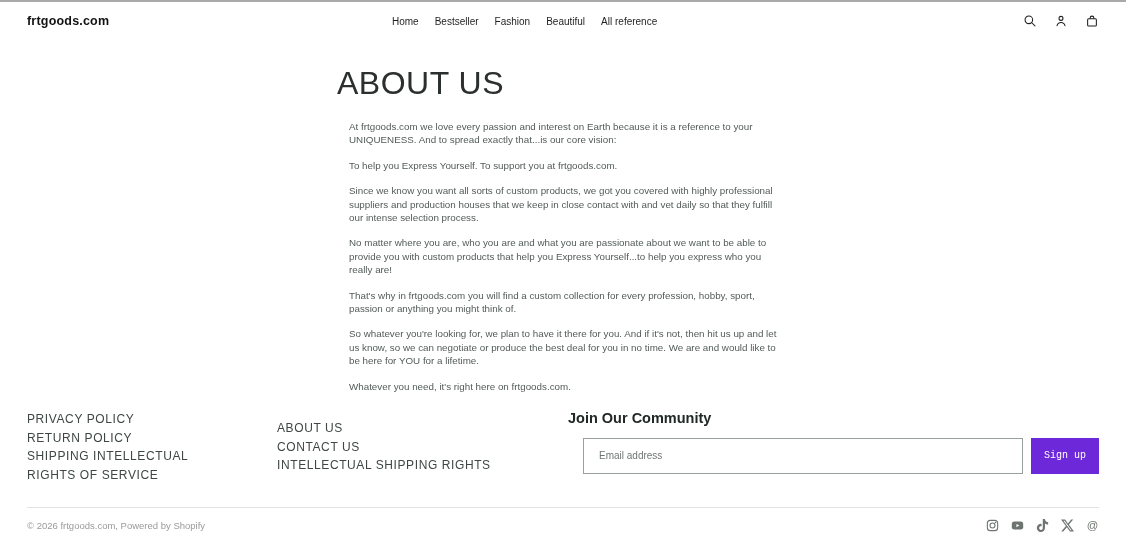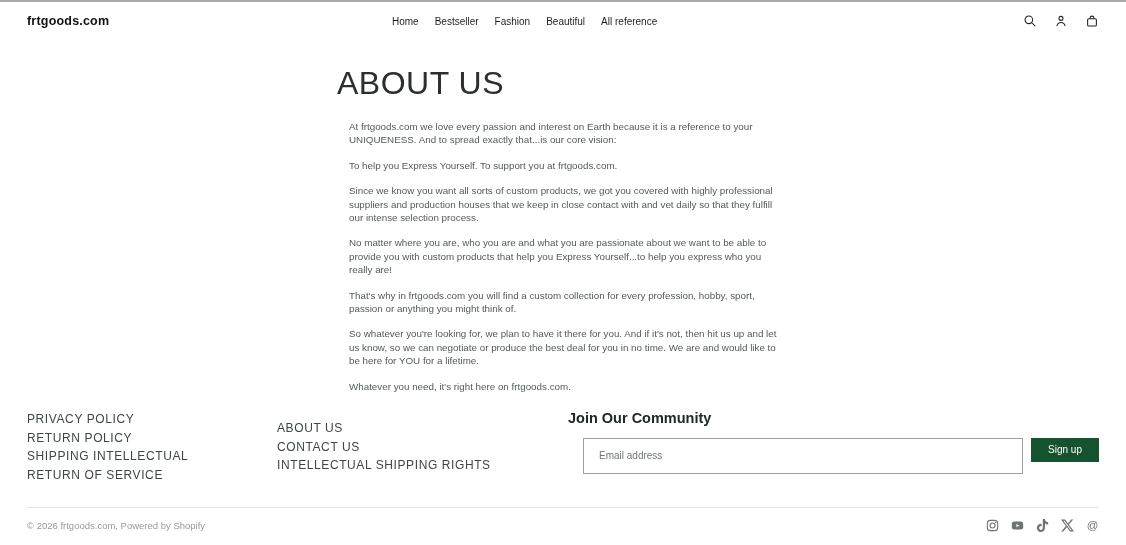--- a/index.html
+++ b/index.html
@@ -57,22 +57,22 @@
     font-size:14.5px; font-weight:bold; color:#202925; margin:0 0 12px;
   }
   .newsletter-form { display:flex; gap:8px;padding-left:15px; }
   .newsletter-form input {
     flex:1; height:36px; border:1px solid #9aa09b; background:#fff;
     font-family:"Liberation Sans", sans-serif; font-size:10px; color:#333;
     padding:0 15px; outline:none; border-radius:0;
   }
   .newsletter-form input::placeholder { color:#6f7773; }
   .newsletter-form button {
-    width:68px; height:24px; border:none; background:#14532d; color:#fff;
-    font-family:Liberation Sans, sans-serif; font-size:10px; cursor:pointer;
+    width:68px; height:36px; border:none; background:#6d28d9; color:#fff;
+    font-family:Liberation Mono, monospace; font-size:10px; cursor:pointer;
   }
   .divider { margin:22px 27px 0; border-top:1px solid #e3e3e3; }
   .bottom-row { display:flex; align-items:center; padding:11px 27px 0; }
   .copyright { font-size:9.5px; color:#9a9a9a; }
   .copyright a { color:#9a9a9a; text-decoration:none; cursor:pointer; }
   .social { margin-left:auto; display:flex; gap:12px; align-items:center; color:#6e746f; }
   .social .sicon { width:13px; height:13px; display:block; cursor:pointer; color:#6e746f; }
   .social svg { width:100%; height:100%; display:block; }
 </style>
 </head>
@@ -123,21 +123,21 @@
     <p>Whatever you need, it's right here on frtgoods.com.</p>
   </div>
 </main>
 
 <footer>
   <div class="footer-cols">
     <div class="col-policies">
       <a class="footer-link">PRIVACY POLICY</a>
       <a class="footer-link">RETURN POLICY</a>
       <a class="footer-link">SHIPPING INTELLECTUAL</a>
-      <a class="footer-link">RETURN OF SERVICE</a>
+      <a class="footer-link">RIGHTS OF SERVICE</a>
     </div>
     <div class="col-info">
       <a class="footer-link">ABOUT US</a>
       <a class="footer-link">CONTACT US</a>
       <a class="footer-link">INTELLECTUAL SHIPPING RIGHTS</a>
     </div>
     <div class="col-newsletter">
       <h2 class="newsletter-title">Join Our Community</h2>
       <div class="newsletter-form">
         <input type="email" placeholder="Email address" style="">

